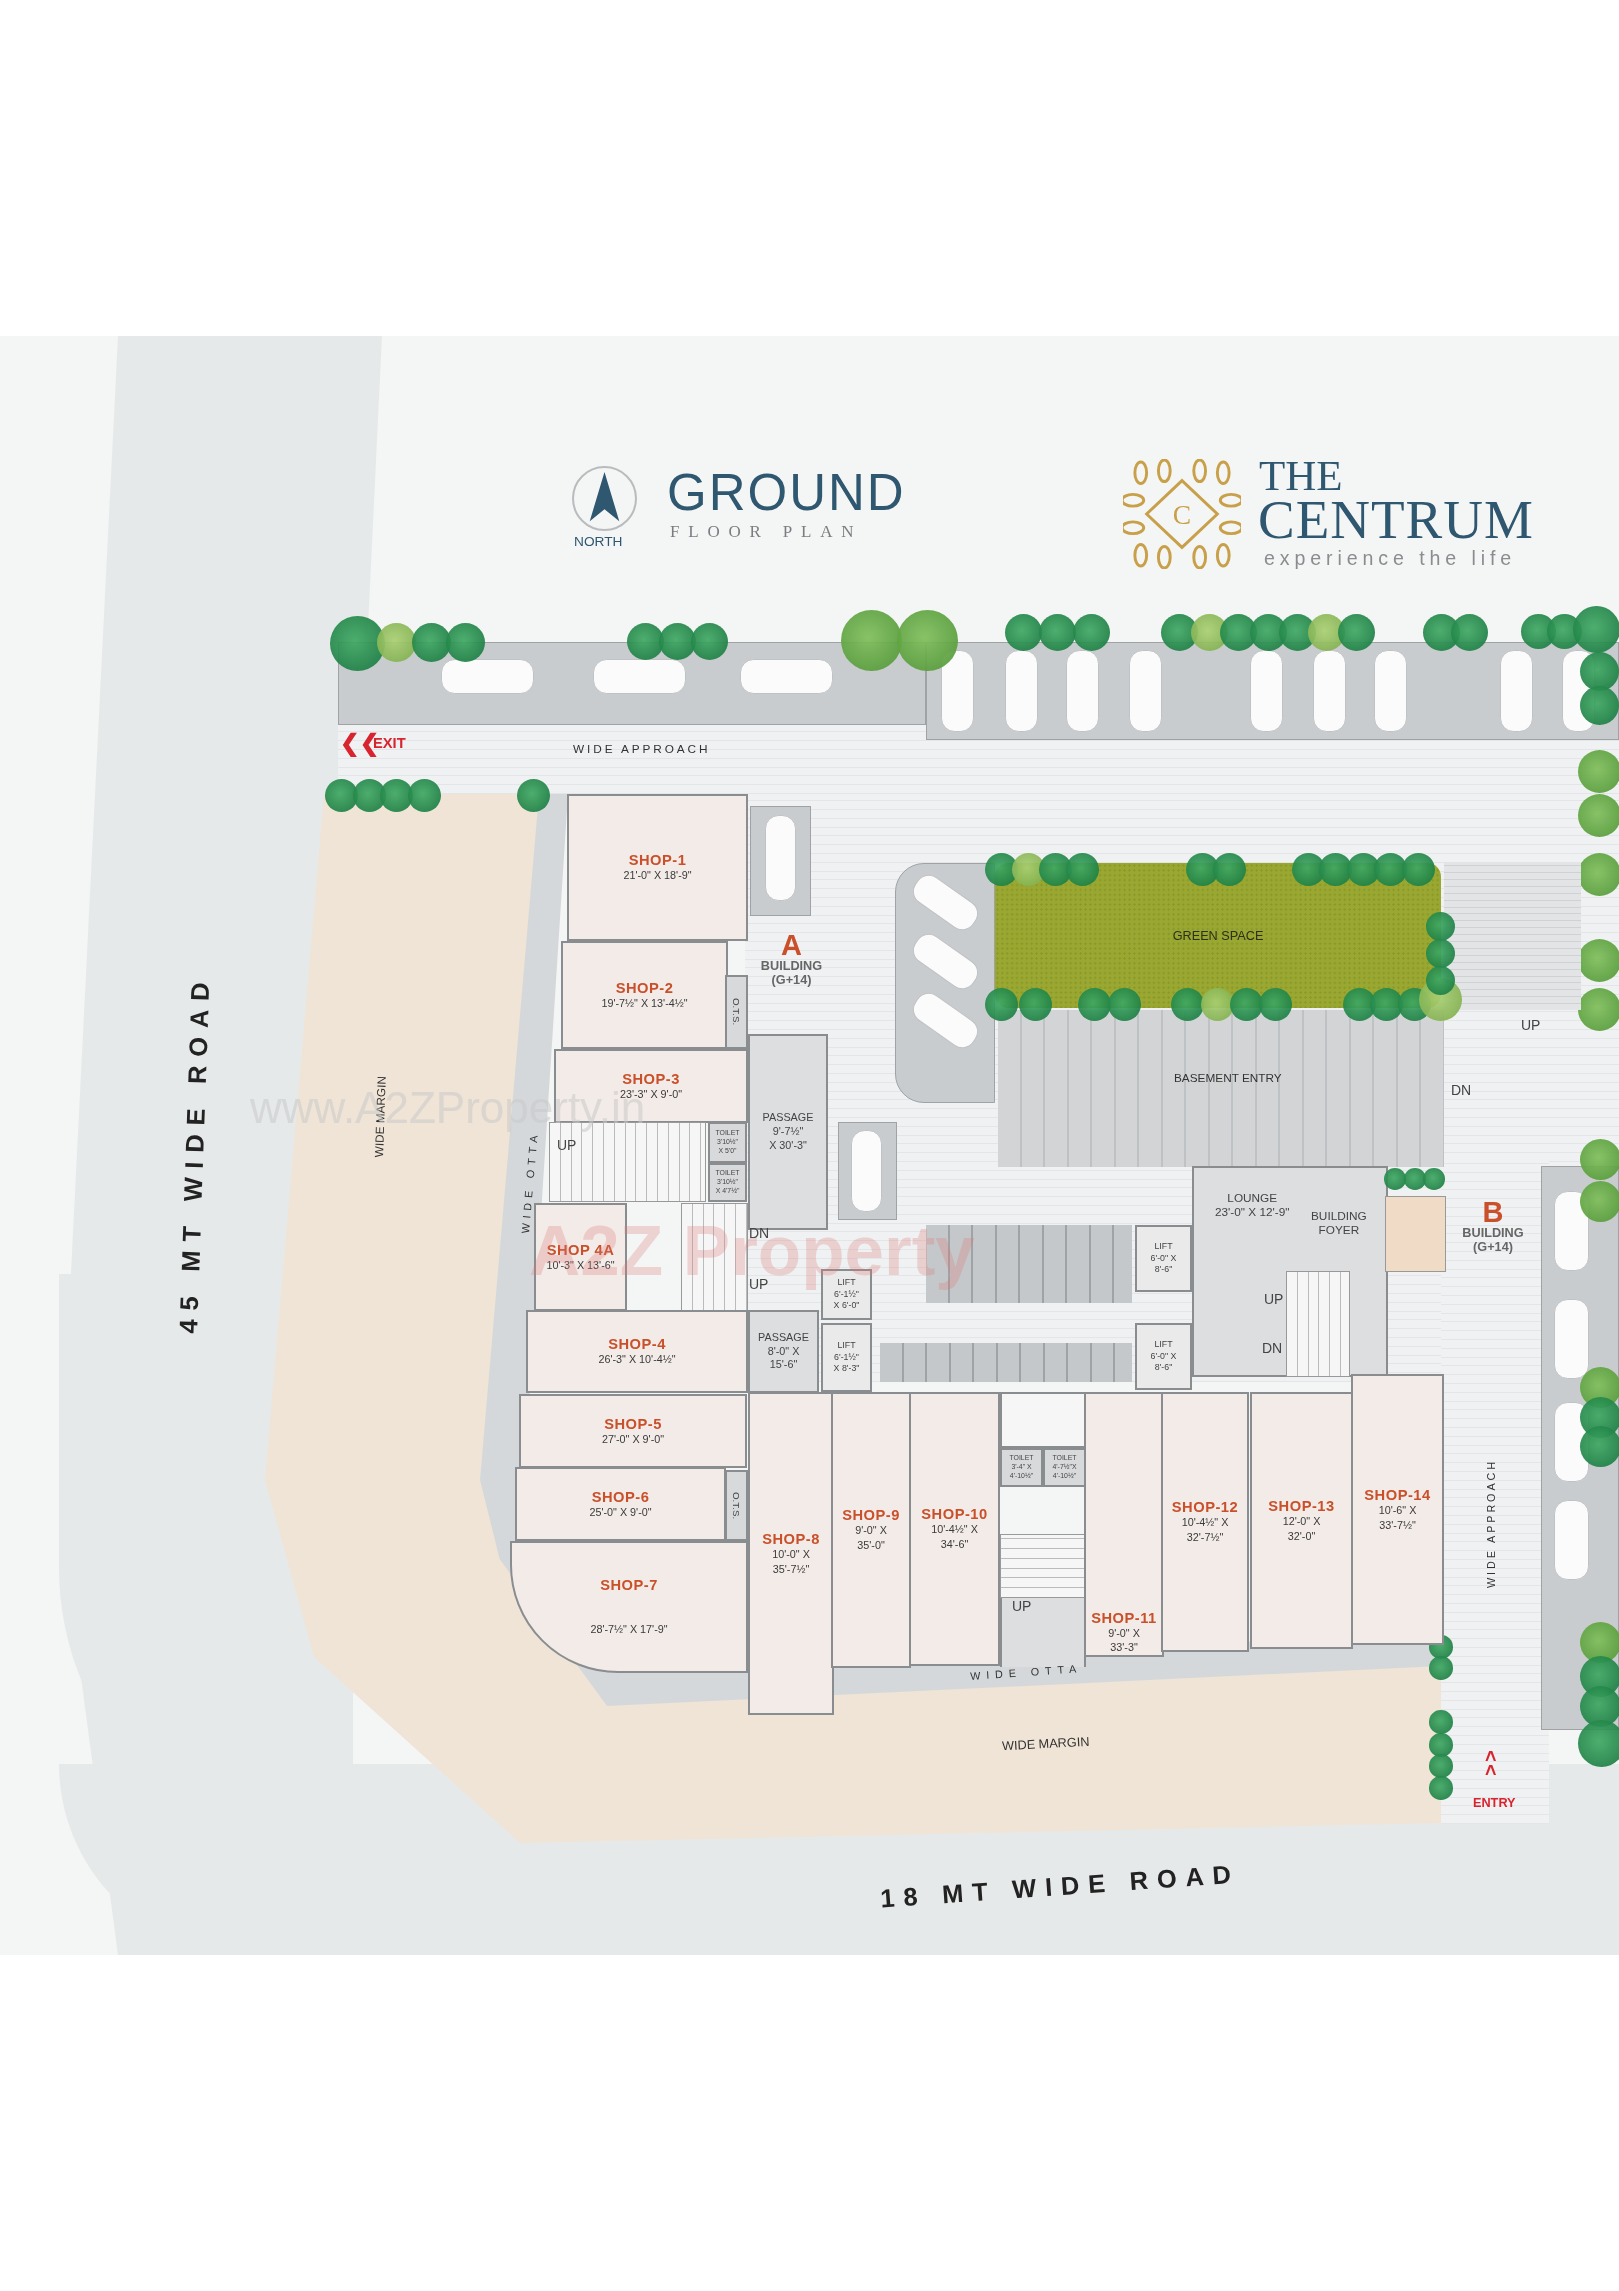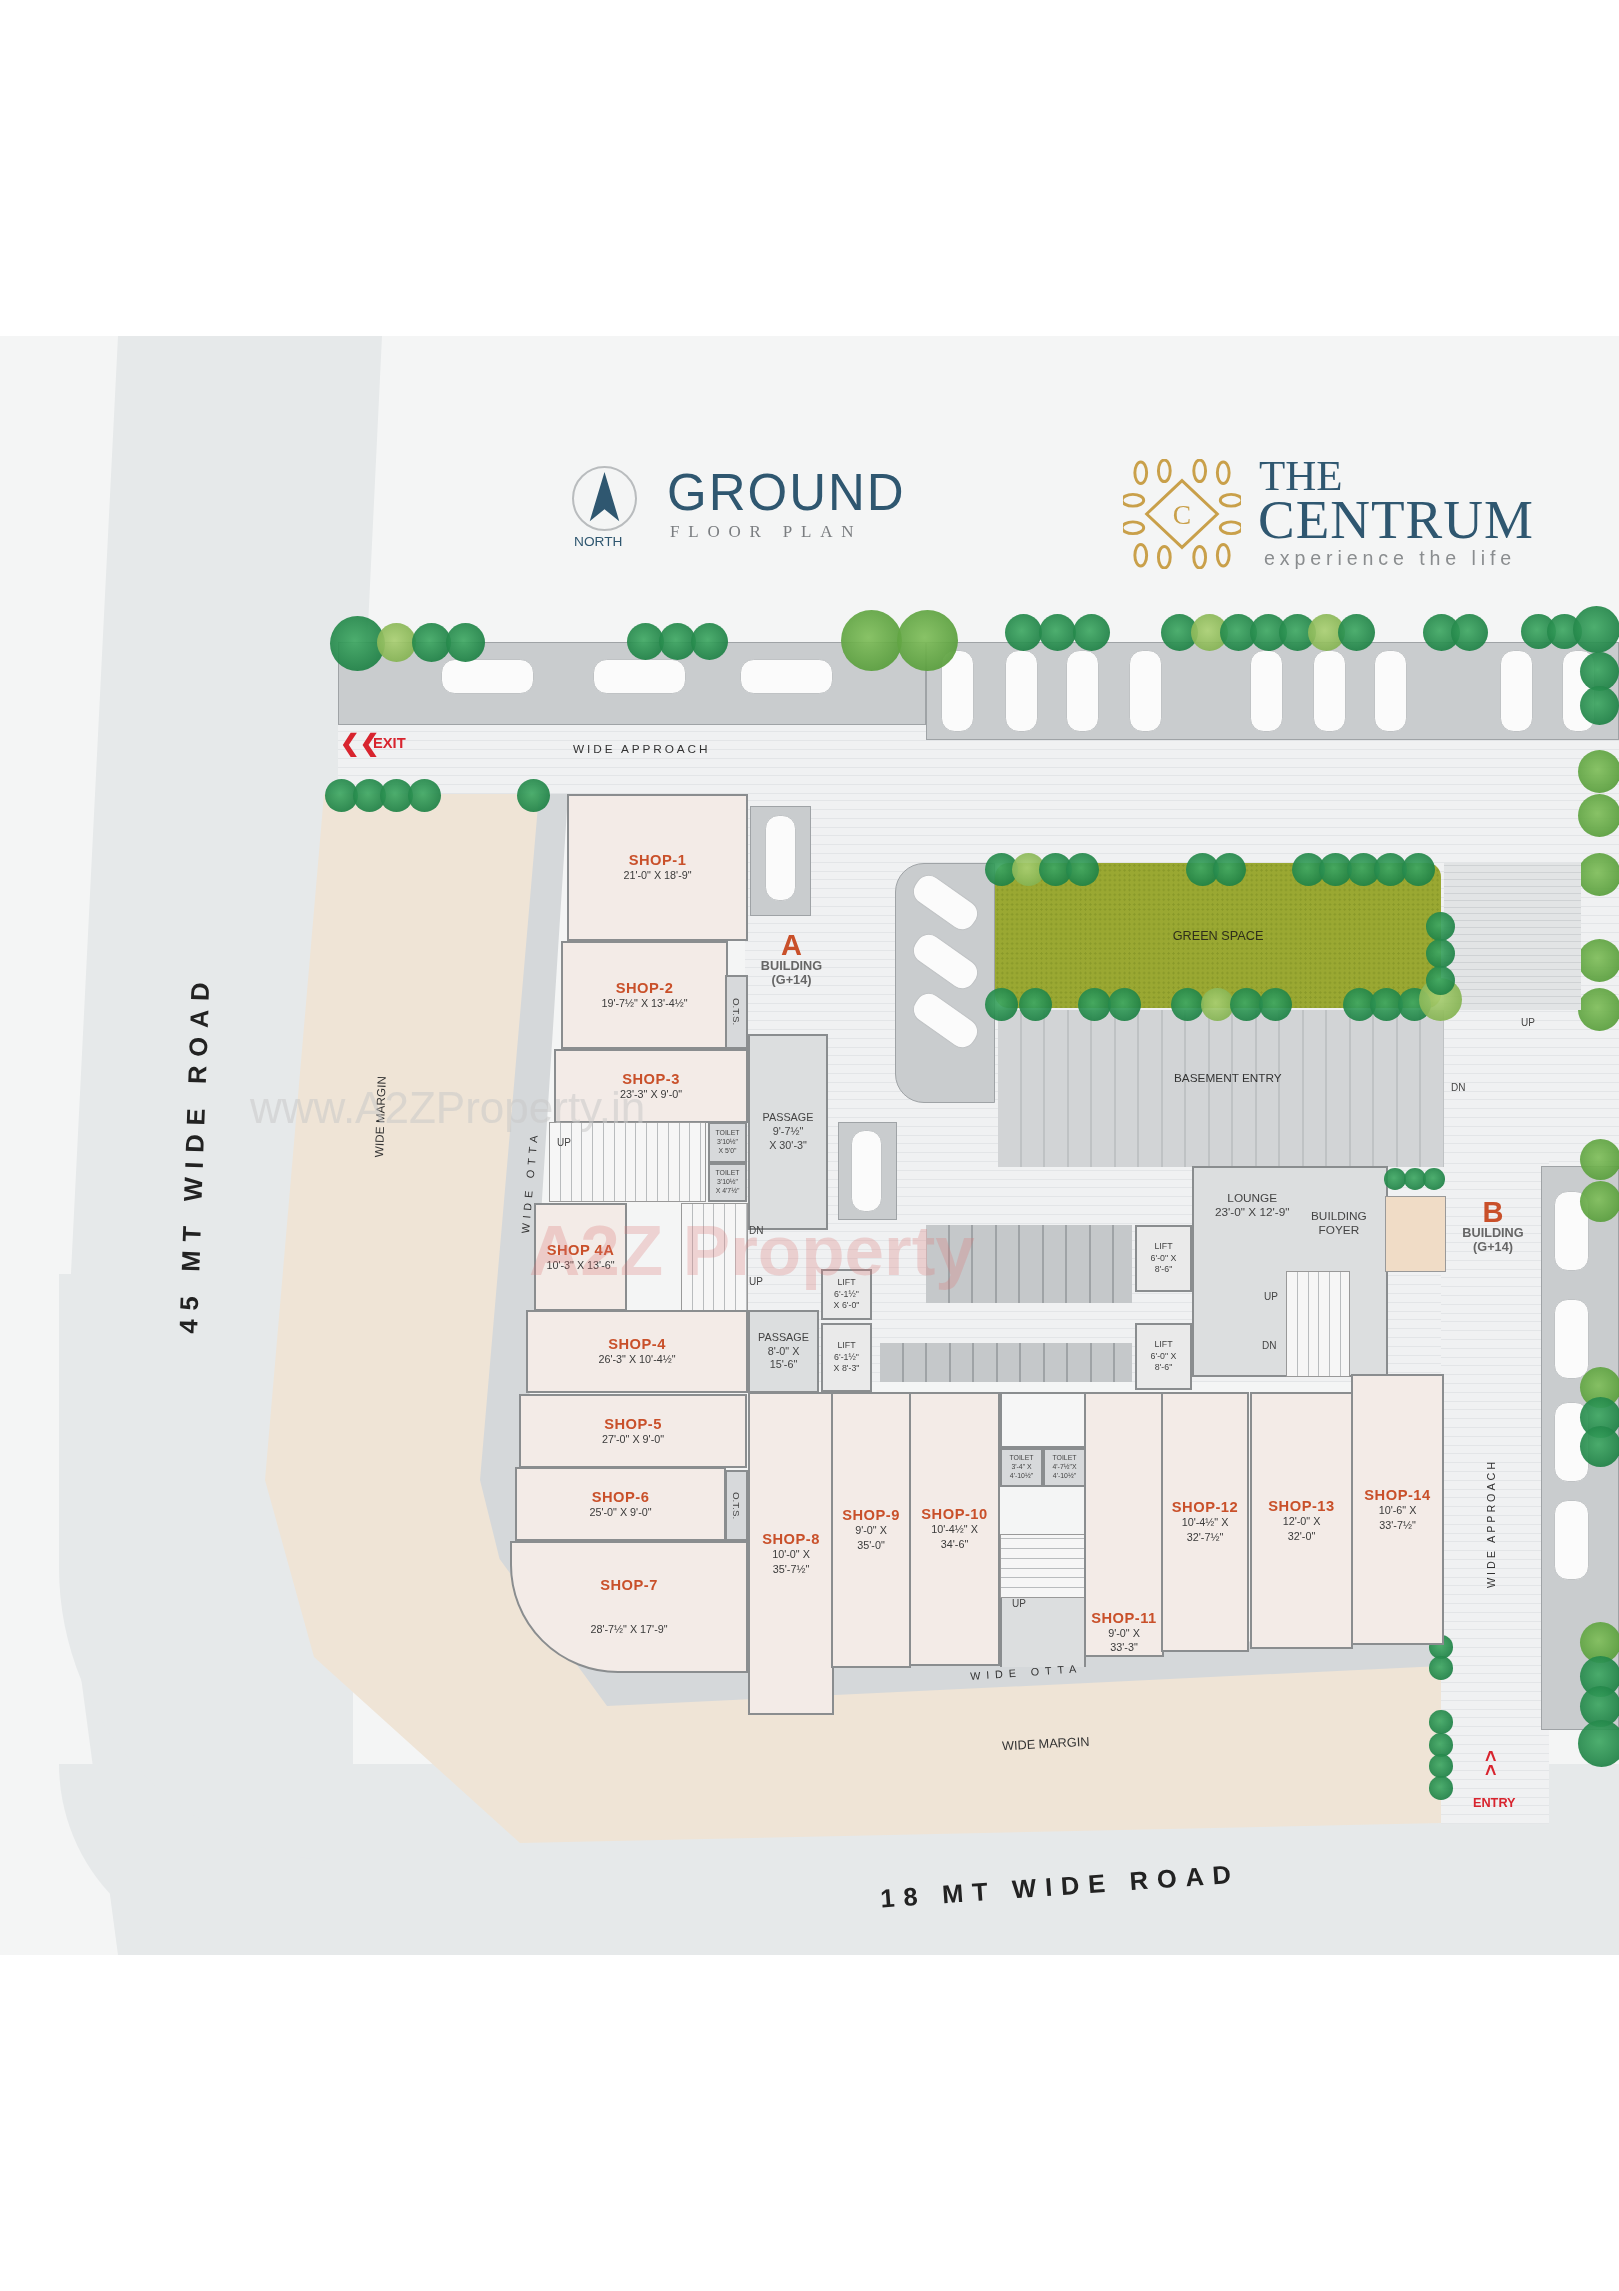--- a/index.html
+++ b/index.html
@@ -14,21 +14,21 @@
   .car{background:#fbfbfb;border:1px solid #c0c3c5;border-radius:13.7px;box-sizing:border-box;}
   .tree{border-radius:50%;background:radial-gradient(circle at 45% 45%,#3fa863,#1f8246 70%);opacity:.92;}
   .tree.lt{background:radial-gradient(circle at 45% 45%,#a9cf72,#86b453 70%);}
   .tree.md{background:radial-gradient(circle at 45% 45%,#7fbe5a,#5a9f3d 70%);}
   .shop{background:#f3ebe7;border:2.9px solid #8a8d8f;box-sizing:border-box;display:flex;flex-direction:column;align-items:center;justify-content:center;text-align:center;}
   .shop .n{color:#c9502a;font-weight:bold;font-size:14.7px;letter-spacing:0.5px;}
   .shop .d{color:#3a3a3a;font-size:10.8px;line-height:14.7px;}
   .svc{background:#d7d9db;border:2px solid #8a8d8f;box-sizing:border-box;display:flex;flex-direction:column;align-items:center;justify-content:center;text-align:center;color:#444;font-size:10.8px;line-height:13.7px;}
   .lift{background:#eaeaea;border:2.9px solid #8a8d8f;box-sizing:border-box;display:flex;flex-direction:column;align-items:center;justify-content:center;font-size:8.8px;line-height:11.8px;color:#444;text-align:center;}
   .lbl{color:#333;font-size:11.8px;letter-spacing:2.9px;white-space:nowrap;}
-  .small{font-size:10px;color:#444;text-align:center;}
+  .small{font-size:14px;color:#444;text-align:center;}
   .bigroad{font-weight:bold;color:#222;font-size:25.5px;letter-spacing:8.8px;white-space:nowrap;}
   .bldg{text-align:center;color:#666;font-size:12.7px;font-weight:bold;line-height:13.7px;}
   .bldg .ltr{color:#c9502a;font-size:29px;line-height:29px;display:block;}
   .red{color:#d8242e;font-weight:bold;}
   .stairs{background:repeating-linear-gradient(90deg,#f6f6f6 0 9.8px,#b9bcbe 9.8px 10.8px);border:1px solid #999;box-sizing:border-box;}
   .wm{color:rgba(200,200,200,.55);font-size:44px;white-space:nowrap;}
 </style>
 </head>
 <body>
 

